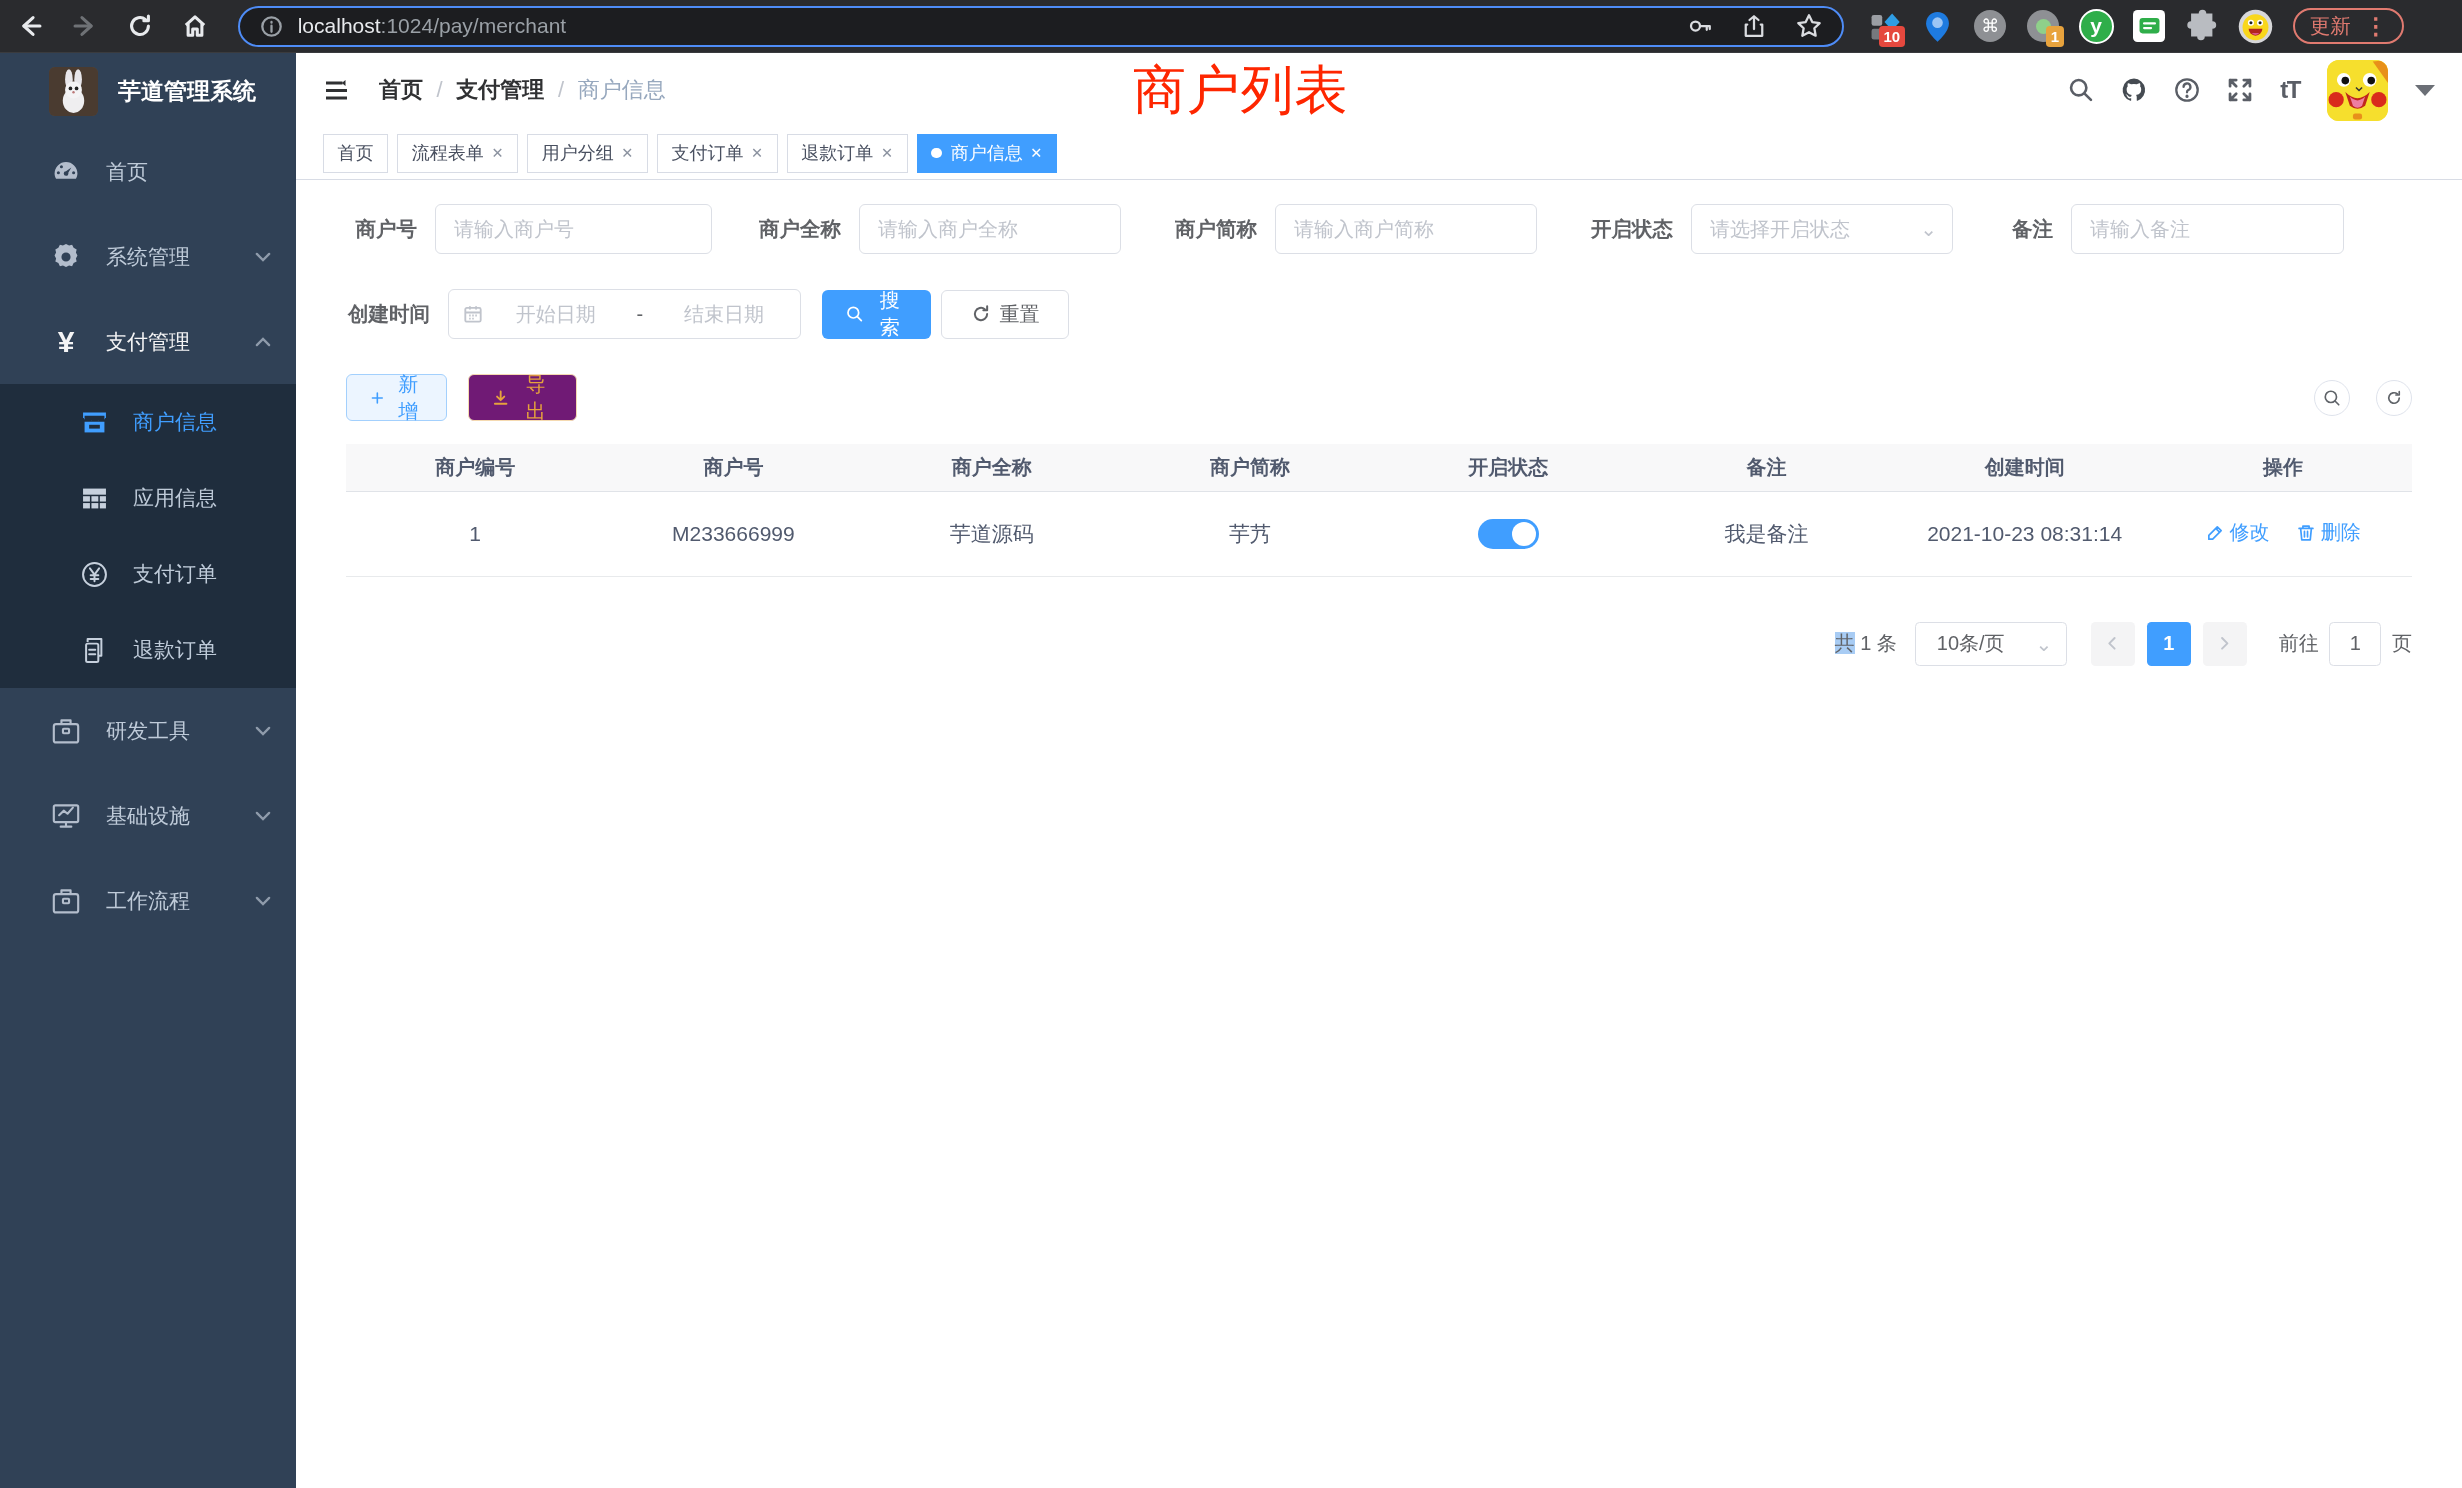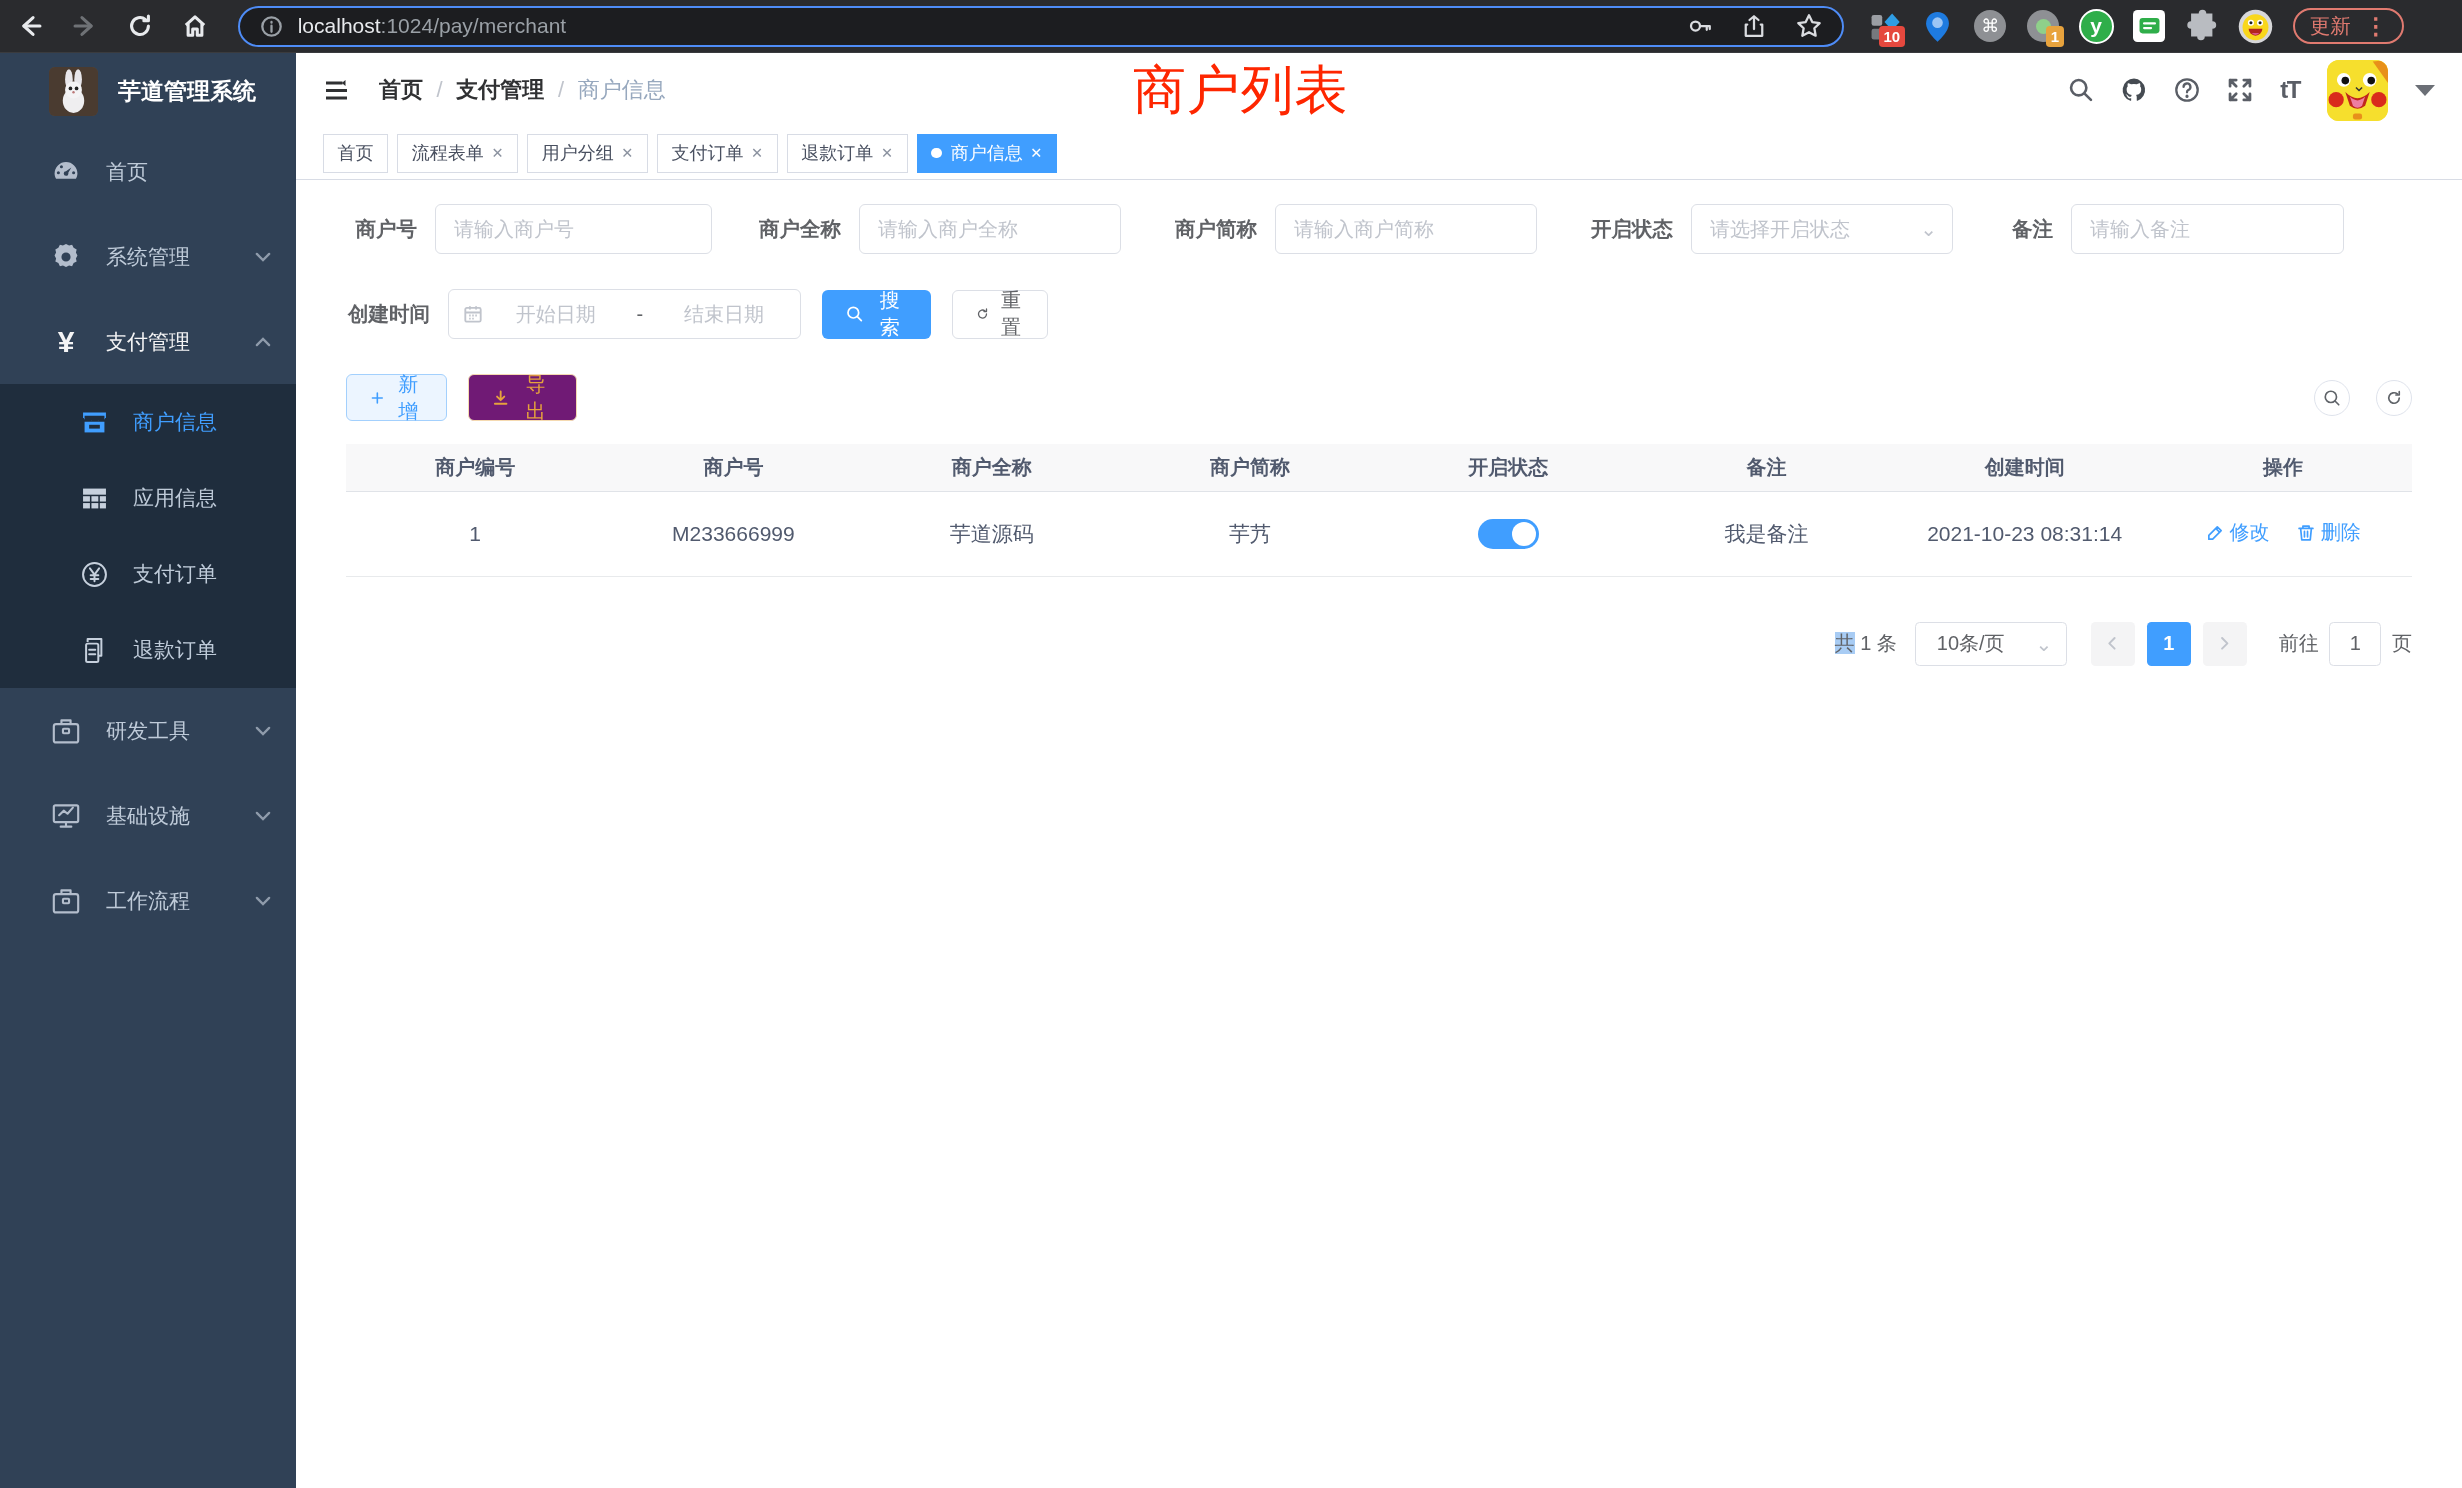--- a/index.html
+++ b/index.html
@@ -501,21 +501,21 @@
             <span class="dr-sep">-</span>
             <span style="flex:1;text-align:center">结束日期</span>
           </div>
           <button class="btn btn-primary" style="margin-left:21px;width:109px">
             <svg viewBox="0 0 26 26" fill="none" stroke="#fff" stroke-width="2.6" stroke-linecap="round">
                 <circle cx="11" cy="11" r="8"></circle>
                 <path d="M17 17 l6 6"></path>
               </svg>
             <span>搜索</span>
           </button>
-          <button class="btn btn-plain" style="margin-left:21px;width:96px">
+          <button class="btn btn-plain" style="margin-left:10px;width:128px">
             <svg viewBox="0 0 26 26" fill="none" stroke="#606266" stroke-width="2.6" stroke-linecap="round">
                 <path d="M21 13 a8 8 0 1 1 -3 -6.2"></path>
                 <path d="M21 3 v5 h-5" stroke-linejoin="round"></path>
               </svg>
             <span>重置</span>
           </button>
         </div>
 
         <div class="toolbar">
           <button class="btn btn-add" style="width:101px;height:47px">

